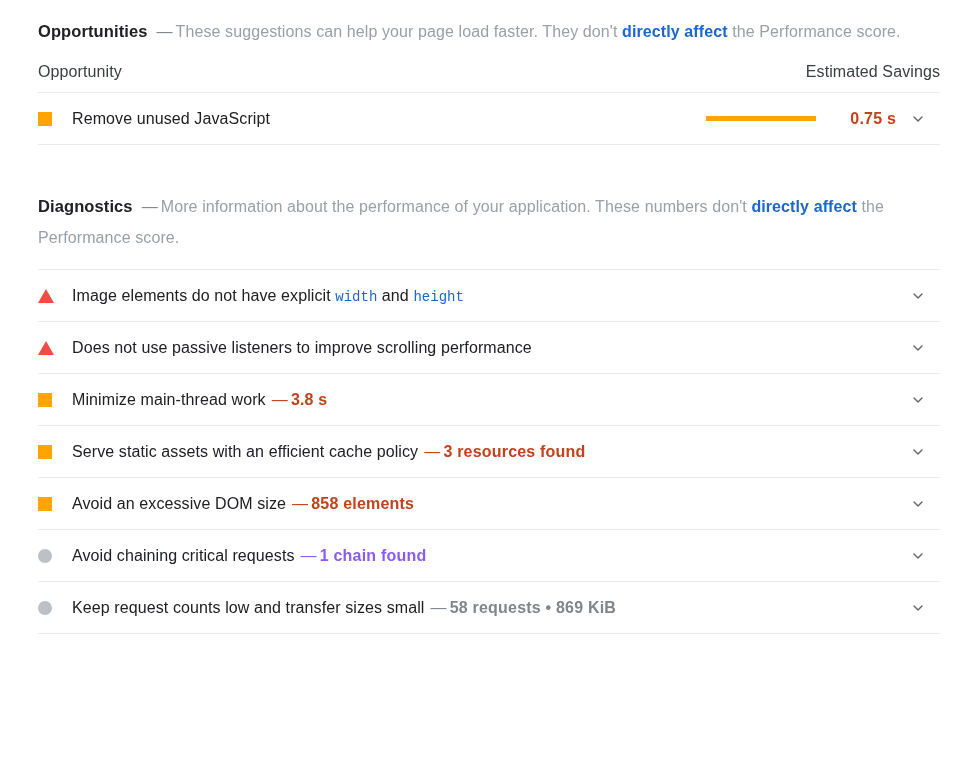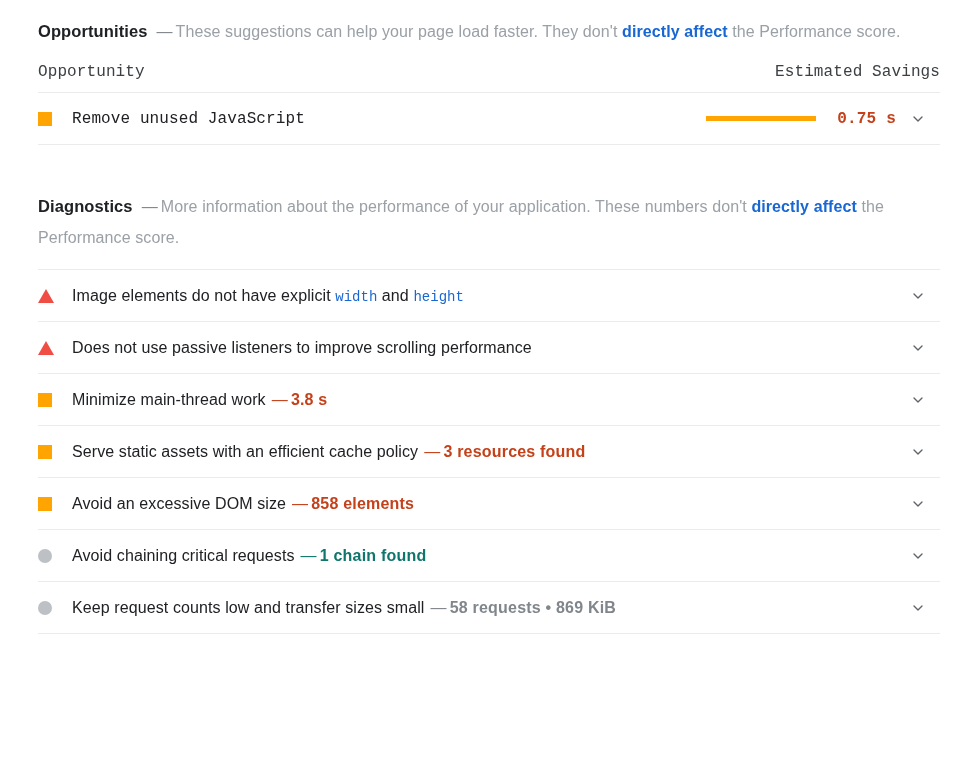--- a/index.html
+++ b/index.html
@@ -43,21 +43,20 @@
   .section-intro .link {
     color: #1967d2;
     font-weight: bold;
     text-decoration: none;
     cursor: pointer;
   }
 
   
   .opp-table {
     margin-top: 8px;
-    font-family: Liberation Mono, monospace;
   }
   .opp-head {
     display: flex;
     align-items: flex-end;
     justify-content: space-between;
     font-size: 16px;
     color: #3c4043;
     padding-bottom: 11px;
     border-bottom: 1px solid #ebebeb;
     letter-spacing: 0.1px;
@@ -265,21 +264,21 @@
           <div class="chev-cell">
             <svg width="16" height="16" viewBox="0 0 24 24" class="chev">
               <path d="M6 9 L12 15 L18 9" fill="none" stroke="#5f6368" stroke-width="2" stroke-linecap="round" stroke-linejoin="round"></path>
             </svg>
           </div>
         </div>
         <div class="diag-row">
           <div class="icon-cell">
             <span class="ic-circle"></span>
           </div>
-          <div class="title-cell"><span>Avoid chaining critical requests</span><span class="subtitle" style="color: #0f766e;"><span class="sdash">—</span><span>1 chain found</span></span></div>
+          <div class="title-cell"><span>Avoid chaining critical requests</span><span class="subtitle" style="color: #8b5cf6;"><span class="sdash">—</span><span>1 chain found</span></span></div>
           <div class="chev-cell">
             <svg width="16" height="16" viewBox="0 0 24 24" class="chev">
               <path d="M6 9 L12 15 L18 9" fill="none" stroke="#5f6368" stroke-width="2" stroke-linecap="round" stroke-linejoin="round"></path>
             </svg>
           </div>
         </div>
         <div class="diag-row">
           <div class="icon-cell">
             <span class="ic-circle"></span>
           </div>

